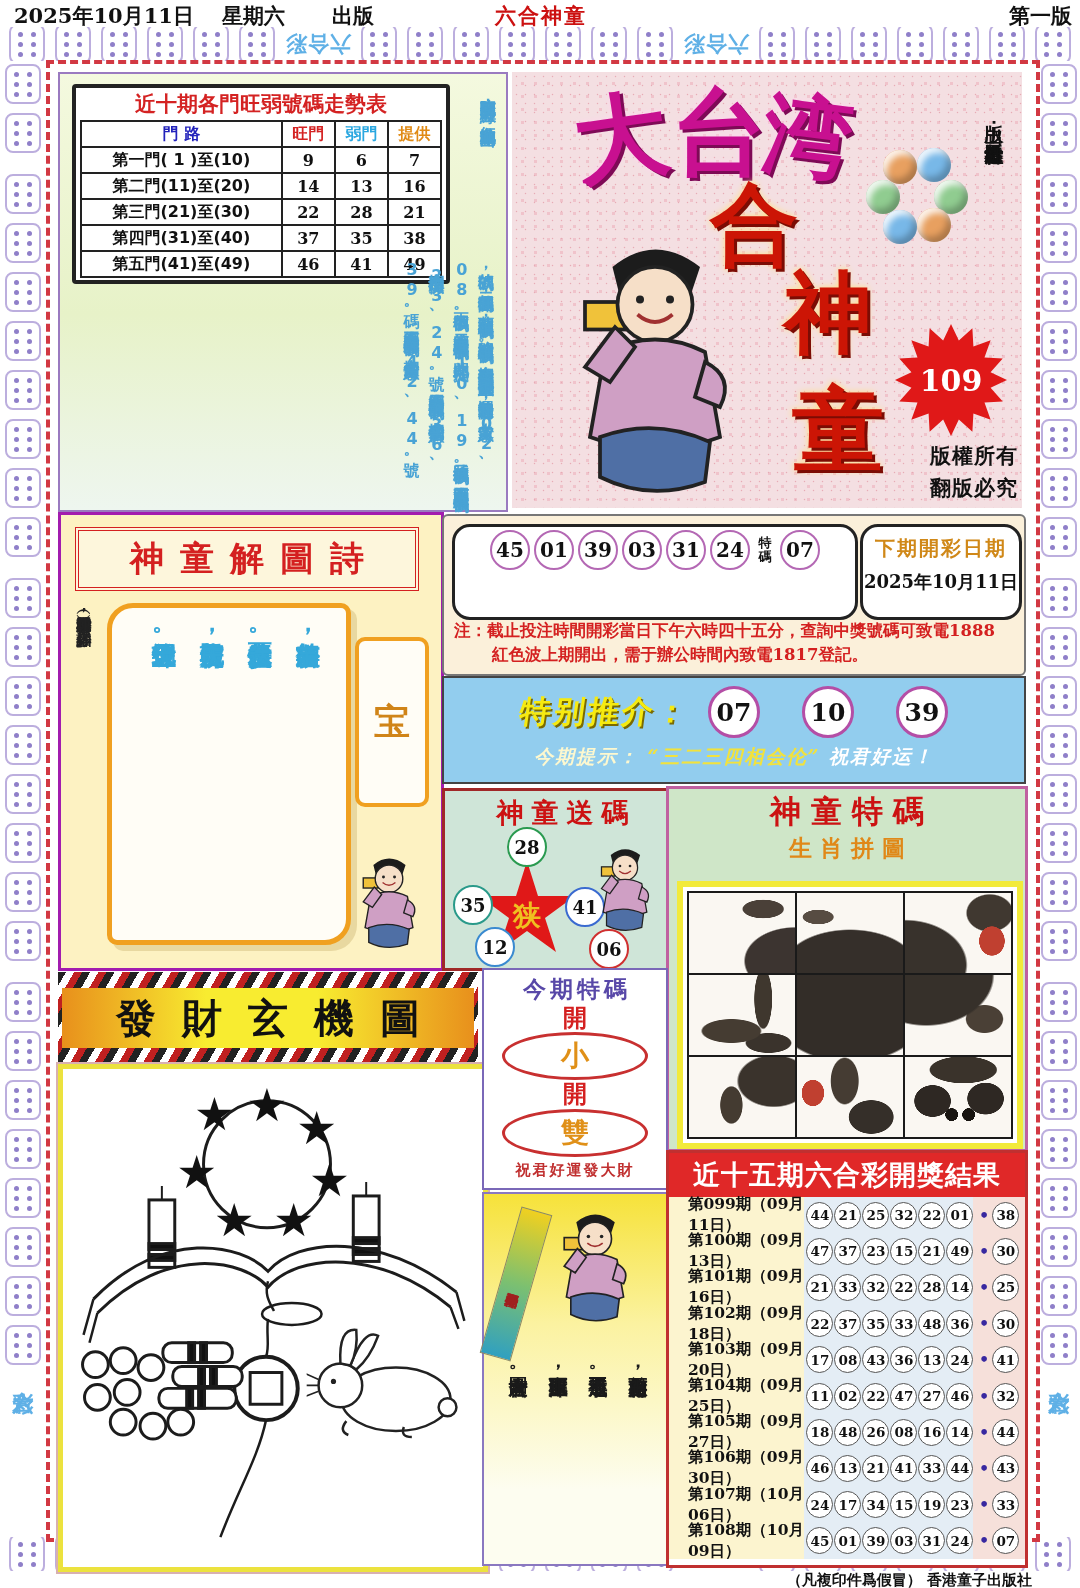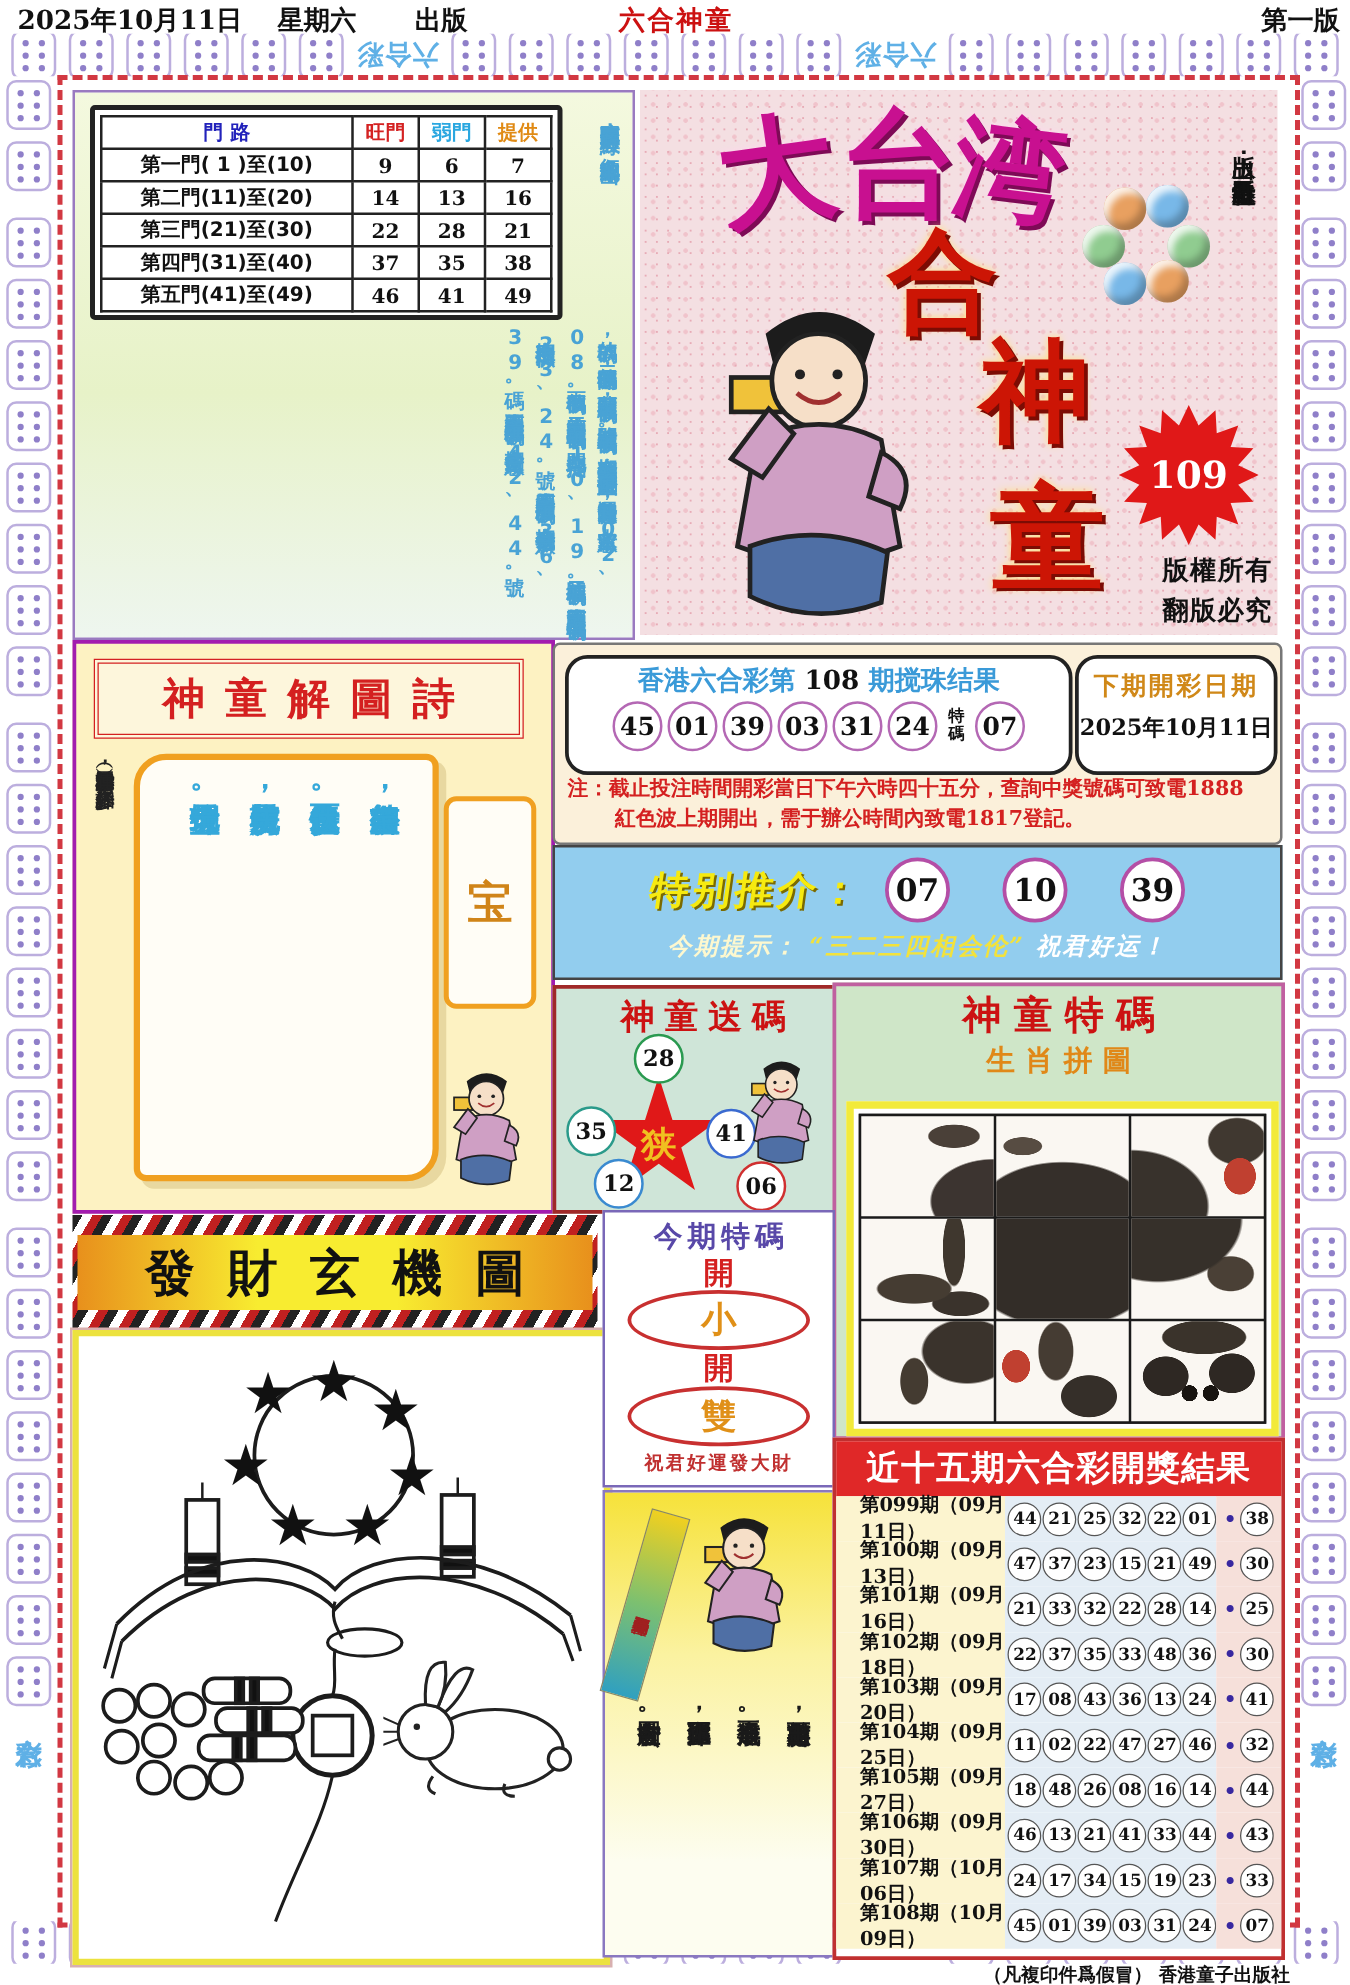--- a/index.html
+++ b/index.html
@@ -983,20 +983,21 @@
         <i></i>
         <i></i>
       </span>
       <span class="bstrip-label">六合彩</span>
     </div>
 
   <div class="frame"></div>
 
   <div class="abs green-block">
     <div class="trend-table">
+      <div class="trend-title">近十期各門旺弱號碼走勢表</div>
       <table>
         <thead>
             <tr id="trend-head">
               <th class="th-gate">門 路</th>
               <th class="th-strong">旺門</th>
               <th class="th-weak">弱門</th>
               <th class="th-offer">提供</th>
             </tr>
           </thead>
         <tbody id="trend-tbody">
@@ -1079,25 +1080,20 @@
     <div class="abs small-scroll">
       <span>宝</span>
     </div>
     <svg class="child-svg" style="left:282px;top:330px;" width="92" height="110" viewBox="0 0 100 112">
         <use href="#sym-child"></use>
       </svg>
   </div>
 
   <div class="abs result-box">
     <div class="round-box rb-left">
-      <div class="rb-title">
-        <span class="blue">香港六合彩第</span>
-        <span>108</span>
-        <span class="blue">期搅珠结果</span>
-      </div>
       <div class="ball-row" id="result-balls">
           <span class="ball38">45</span>
           <span class="ball38">01</span>
           <span class="ball38">39</span>
           <span class="ball38">03</span>
           <span class="ball38">31</span>
           <span class="ball38">24</span>
           <span class="spec-label">特碼</span>
           <span class="ball38">07</span>
         </div>

